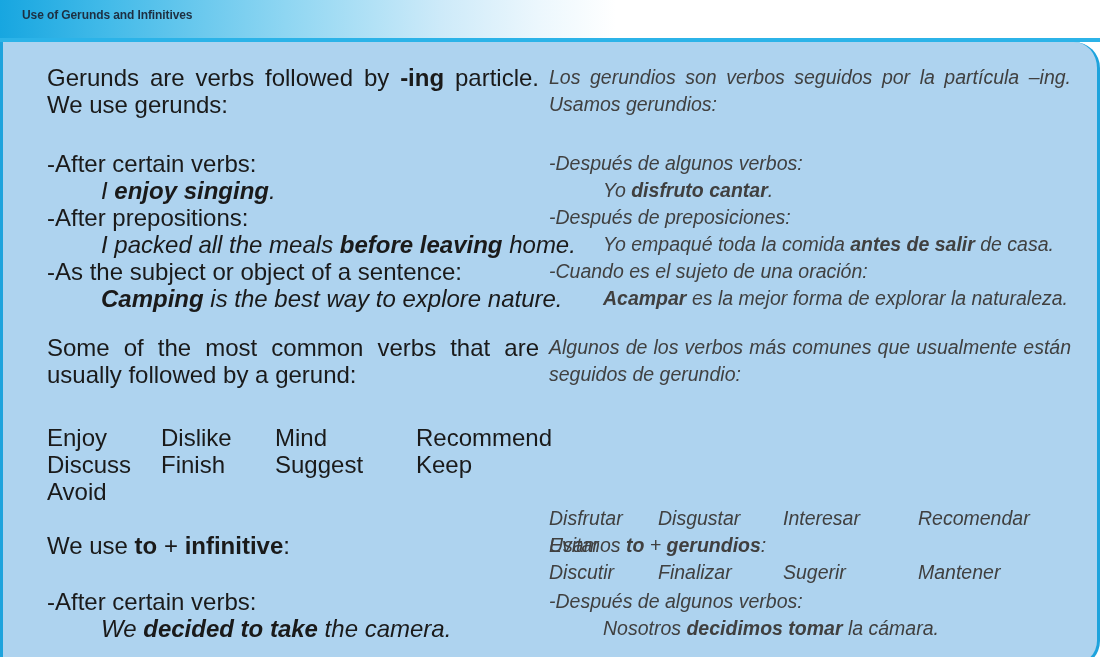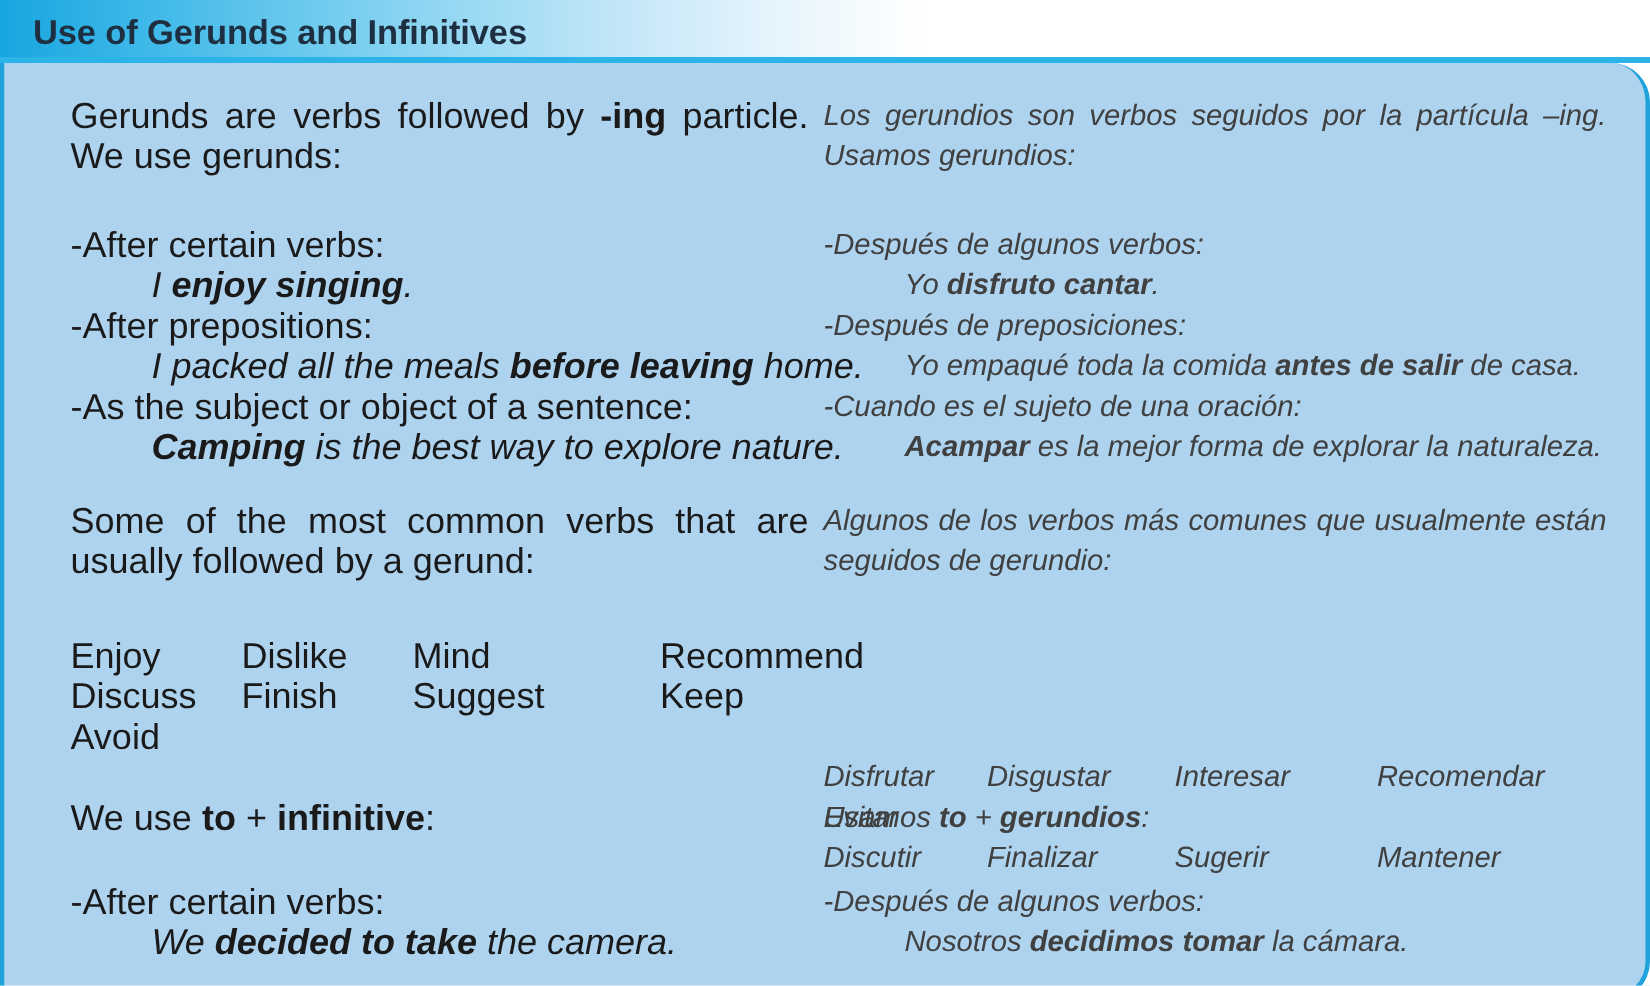--- a/index.html
+++ b/index.html
@@ -34,21 +34,21 @@
         #8fd6f2 26%,
         #cdeaf9 40%,
         #ecf7fd 49%,
         #ffffff 56%,
         #ffffff 100%);
   }
   .header-title {
     position: absolute;
     left: 22px;
     top: 8px;
-    font-size: 23px;
+    font-size: 12px;
     font-weight: bold;
     color: #1d2f41;
     letter-spacing: -0.1px;
     white-space: nowrap;
   }
   .header-rule {
     position: absolute;
     left: 0;
     top: 38px;
     width: 1100px;
@@ -109,21 +109,21 @@
   
   .verbgrid { position: relative; }
   .verbgrid-row { white-space: nowrap; height: 27px; }
   .verbcell {
     display: inline-block;
     vertical-align: top;
   }
   .verbgrid-en .verbcell:nth-child(1) { width: 114px; }
   .verbgrid-en .verbcell:nth-child(2) { width: 114px; }
   .verbgrid-en .verbcell:nth-child(3) { width: 141px; }
-  .verbgrid-en .verbcell:nth-child(4) { width: 120px; margin-left: 24px; }
+  .verbgrid-en .verbcell:nth-child(4) { width: 120px; }
 
   .verbgrid-es .verbcell:nth-child(1) { width: 109px; }
   .verbgrid-es .verbcell:nth-child(2) { width: 125px; }
   .verbgrid-es .verbcell:nth-child(3) { width: 135px; }
   .verbgrid-es .verbcell:nth-child(4) { width: 140px; }
 
   .block { position: absolute; left: 0; }
 </style>
 </head>
 <body>

